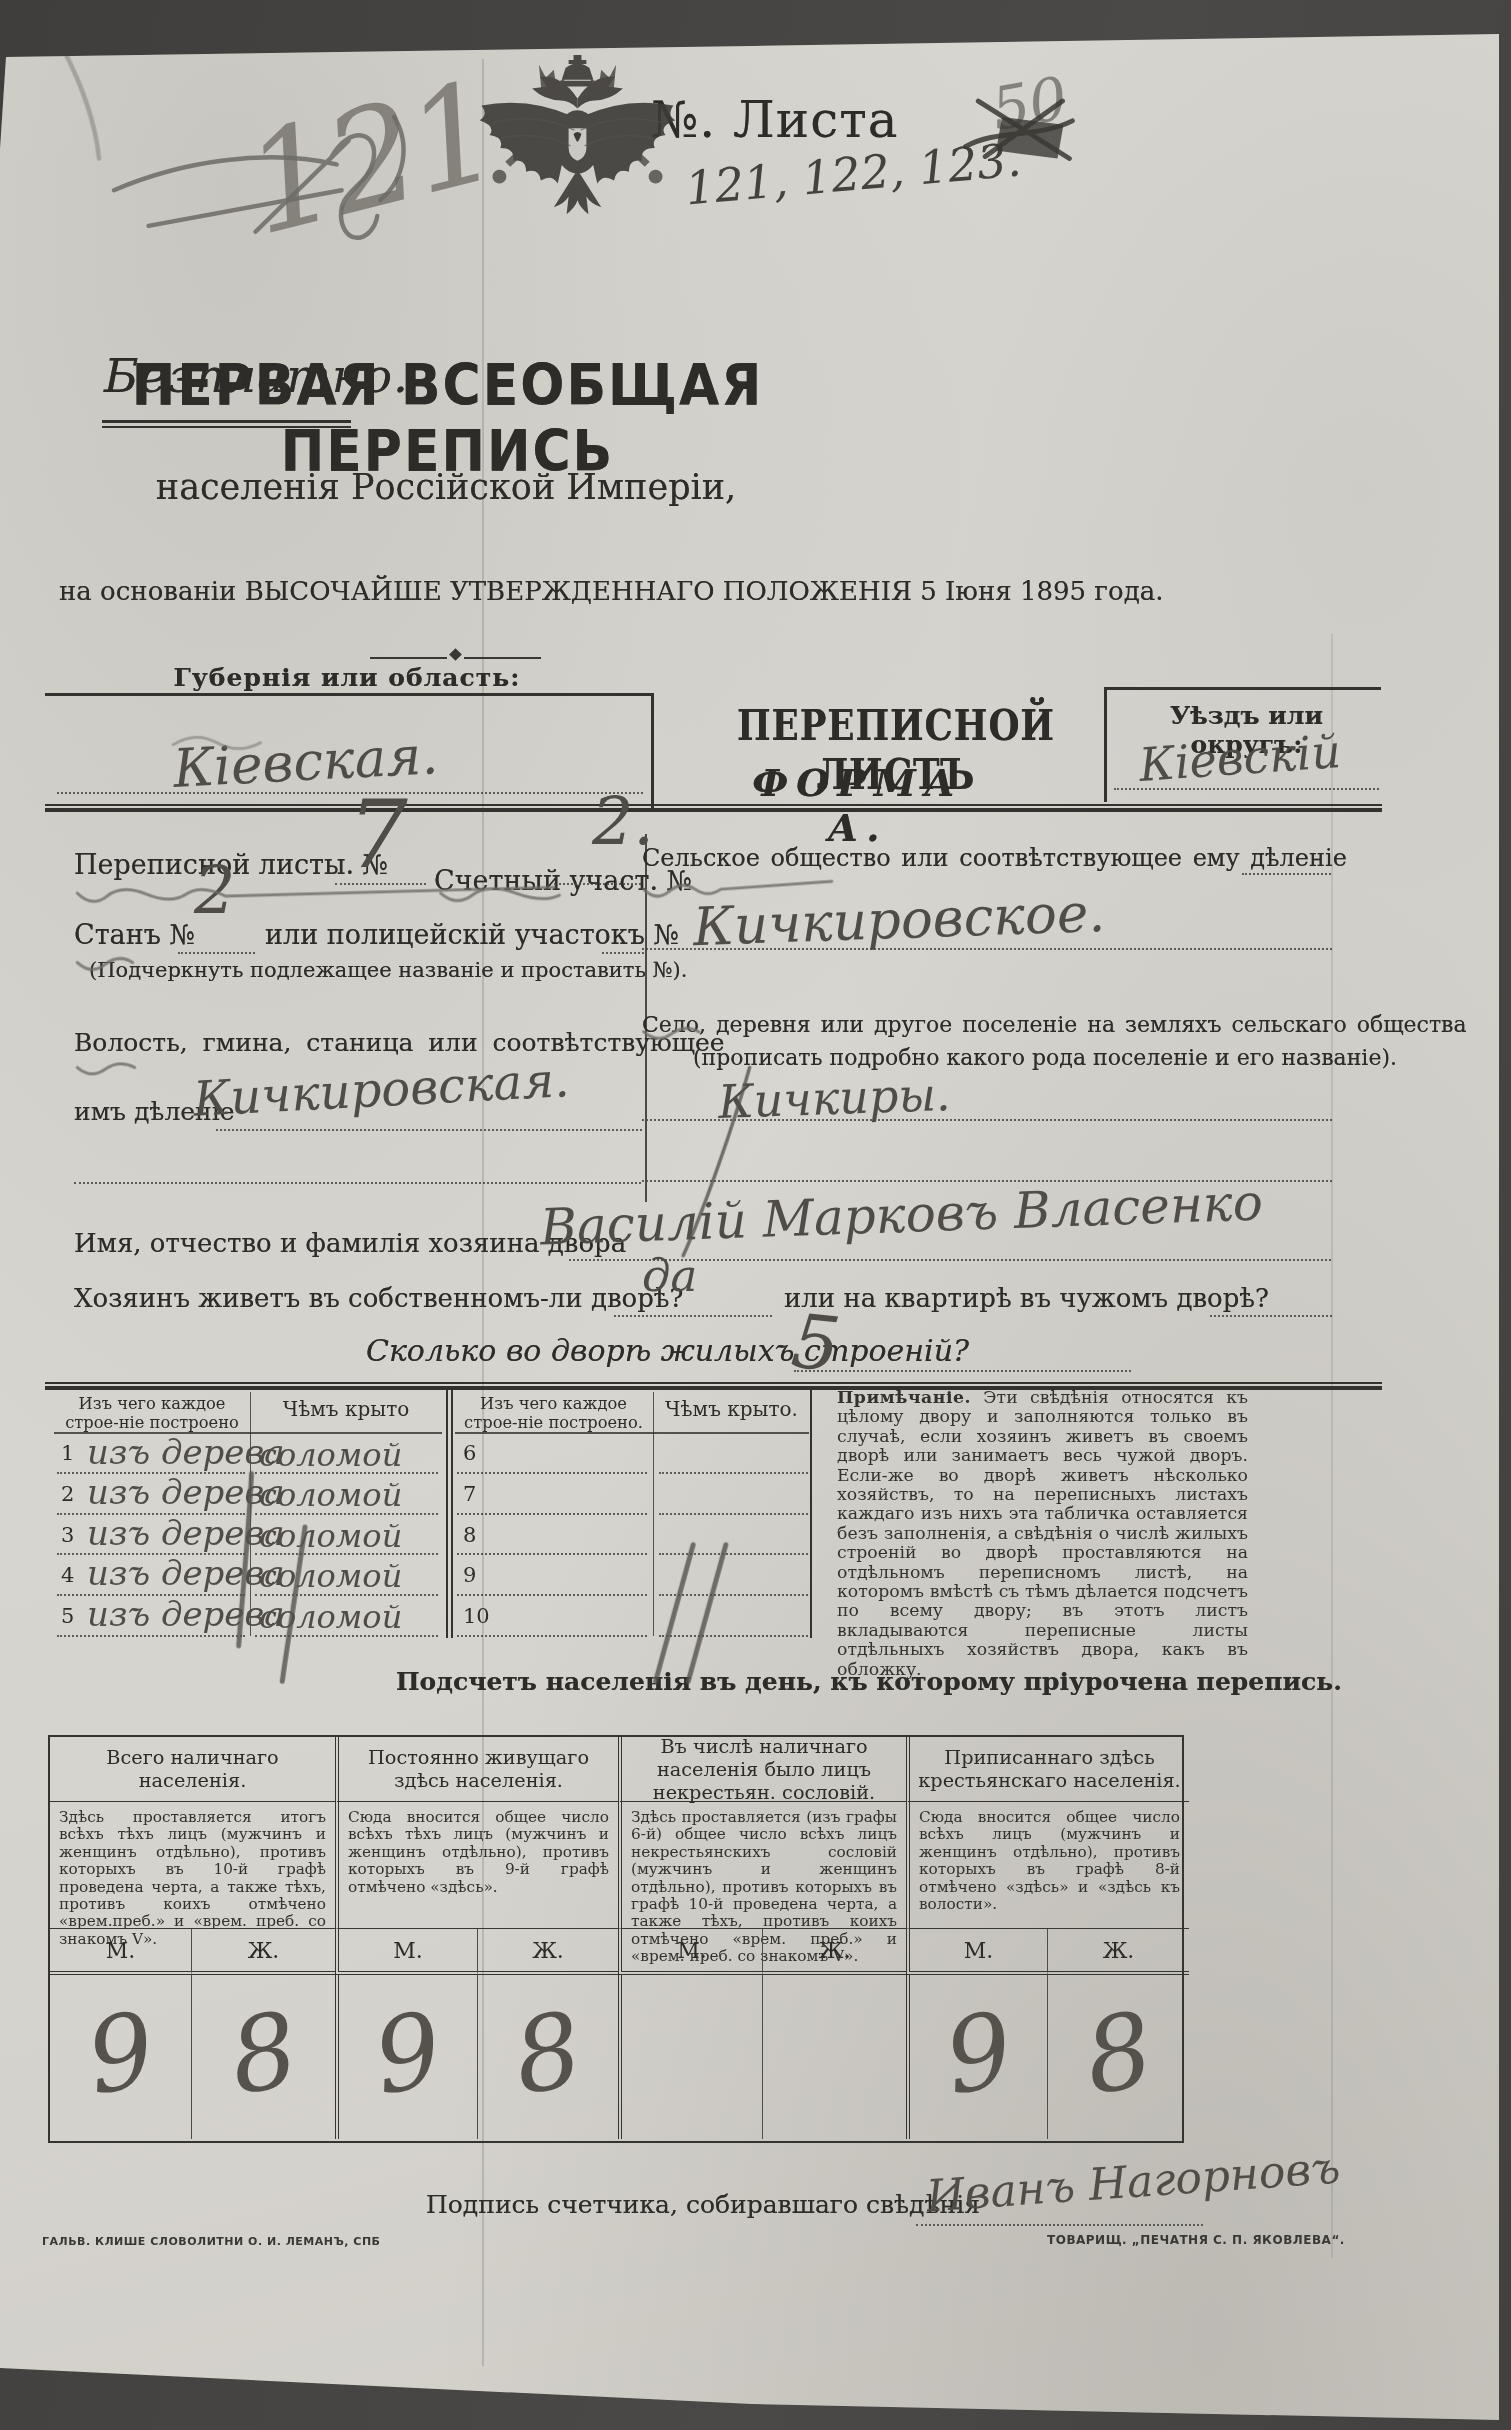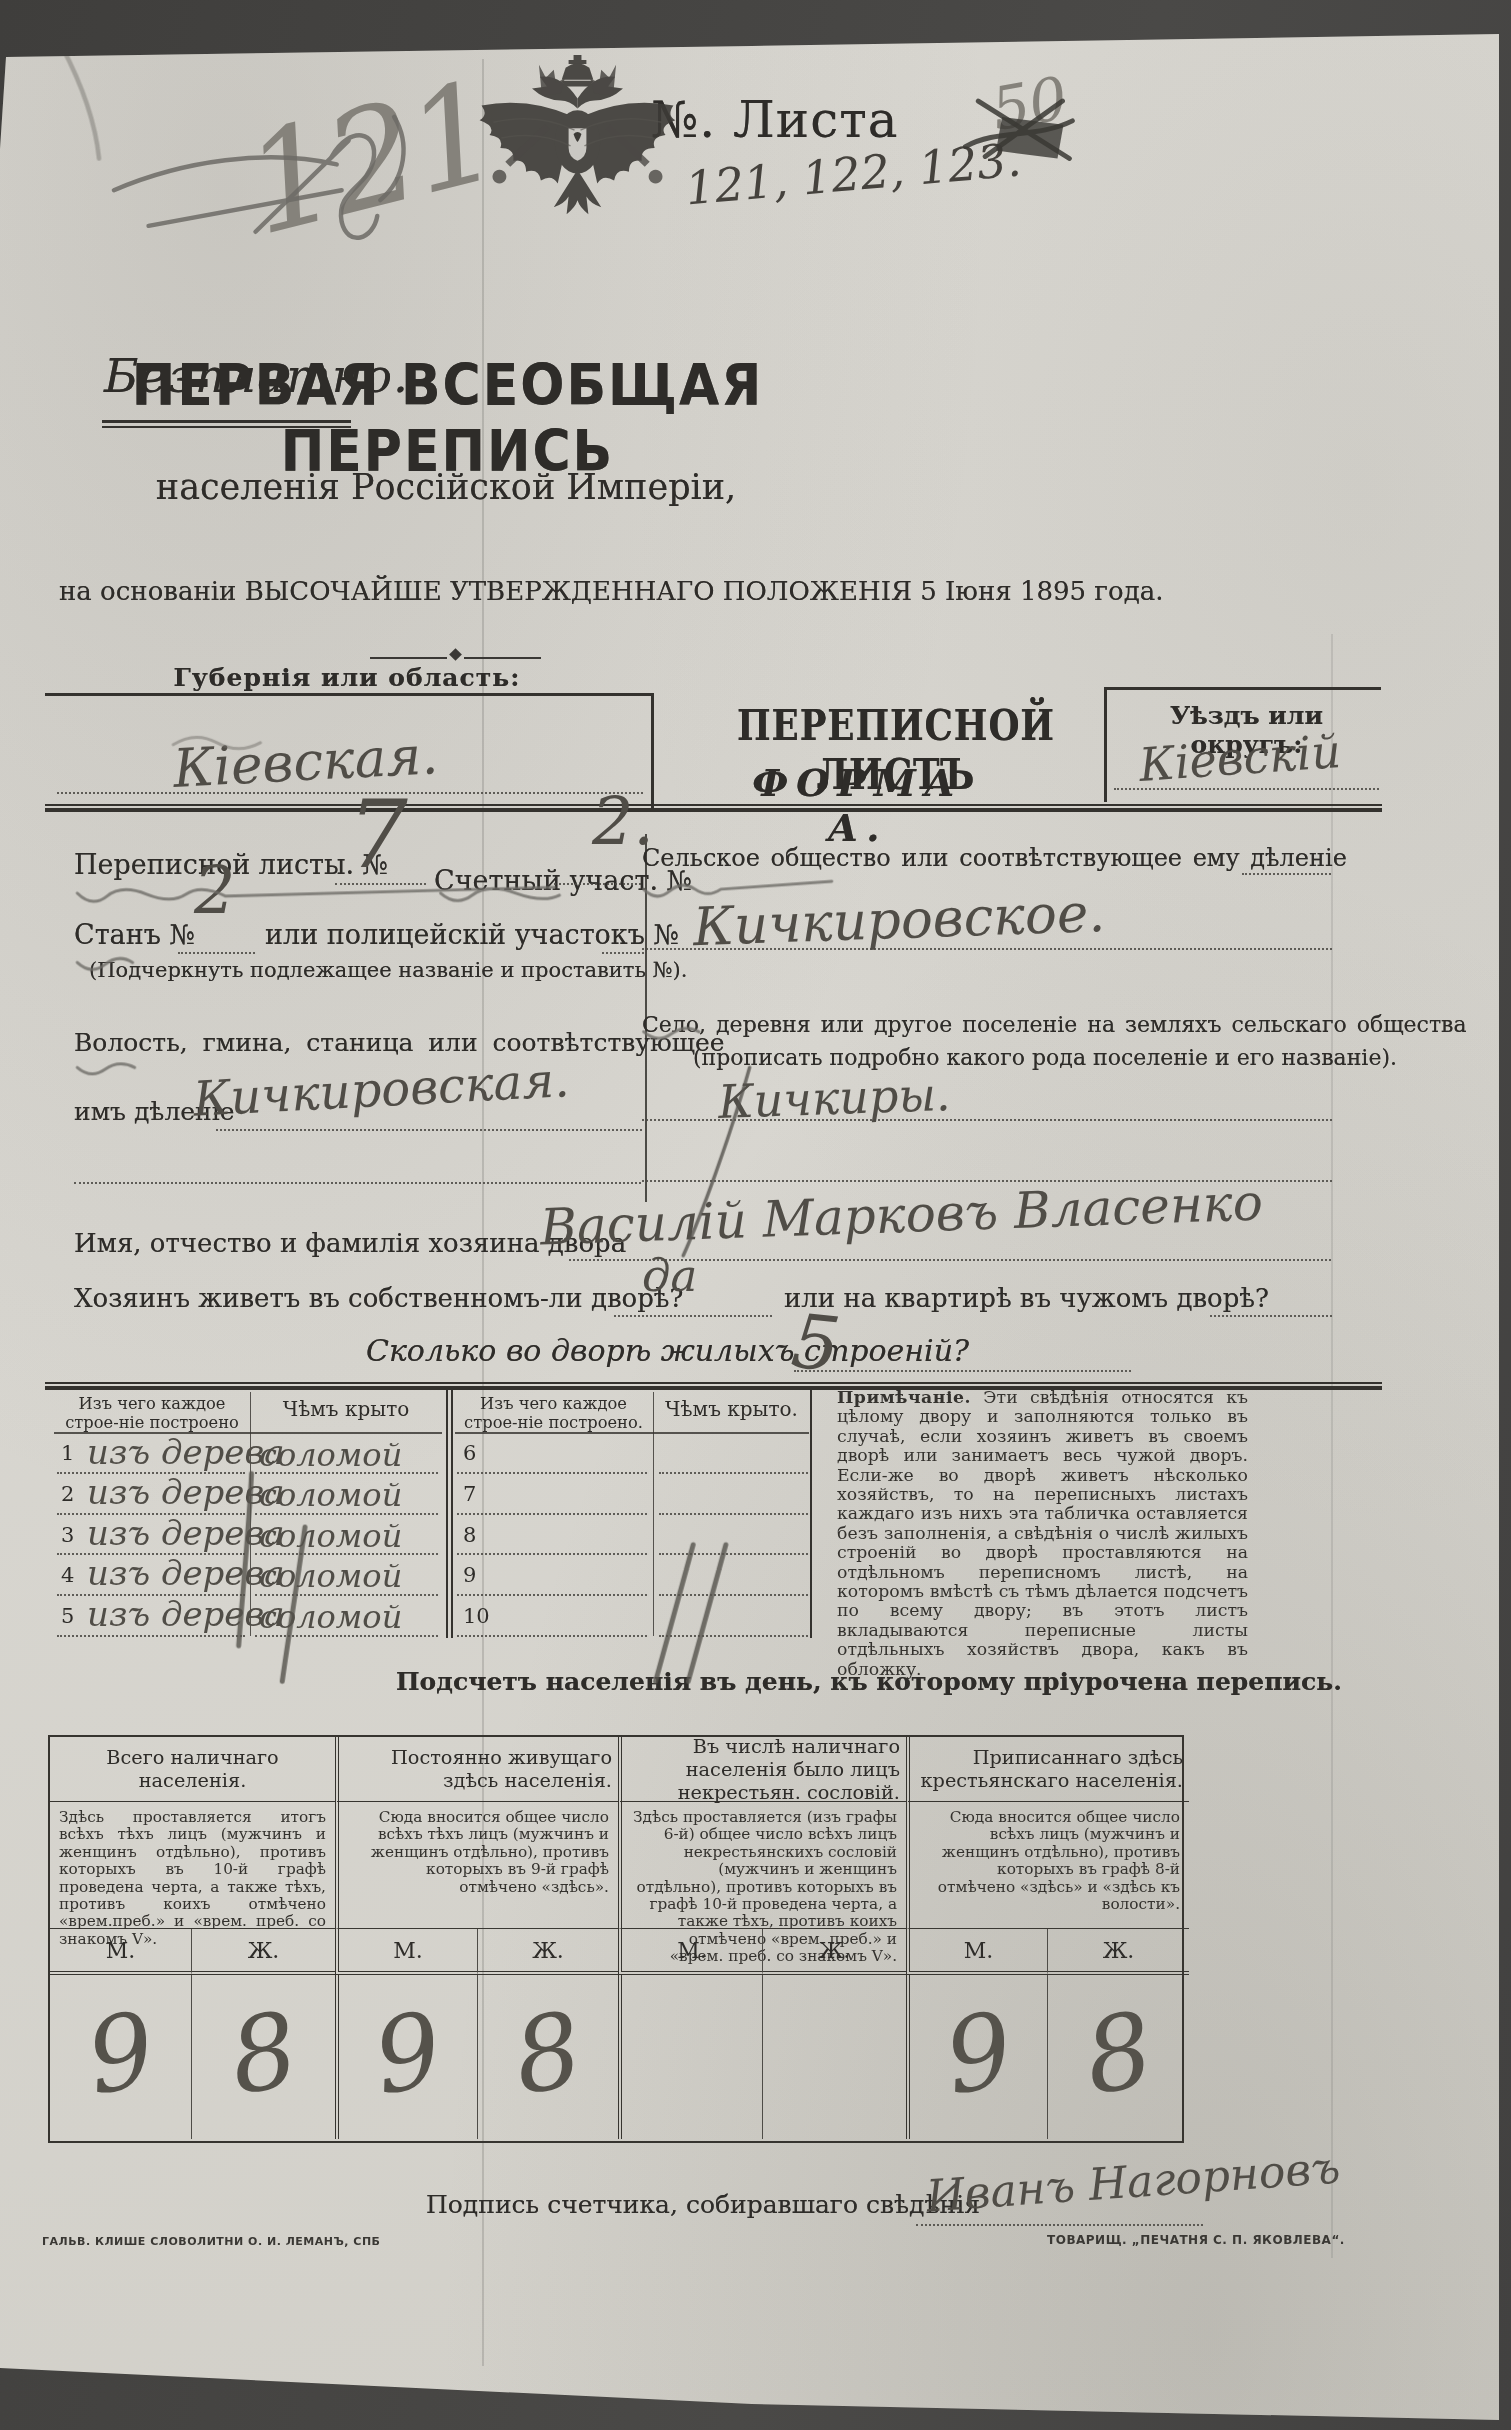--- a/index.html
+++ b/index.html
@@ -35,21 +35,21 @@
   #ctable{position:absolute;left:48px;top:1735px;width:1132px;height:404px;display:grid;
     grid-template-columns:141px 144px 142px 141px 144px 144px 141px 142px;
     grid-template-rows:65px 127px 46px 164px;
     border:2.5px solid #36342f;background:rgba(0,0,0,0);}
   .h2{grid-column:span 2;display:flex;align-items:center;justify-content:center;
     font-size:19.3px;line-height:23px;text-align:center;padding:8px 6px;border-bottom:1.5px solid #36342f;color:#2e2c29;}
   .expl{grid-column:span 2;font-size:15.3px;line-height:17.4px;text-align:justify;
     padding:7px 9px 0 9px;border-bottom:1.5px solid #3a3833;color:#34322e;}
   .mj{display:flex;align-items:center;justify-content:center;font-size:22px;color:#2e2c29;border-bottom:4px double #36342f;}
   .val{display:flex;align-items:flex-start;justify-content:center;padding-top:4px;}
-  .colsep{border-left:4px double #36342f;text-align:right;}
+  .colsep{border-left:4px double #36342f;}
   .thinsep{border-left:1.5px solid #4e4c47;}
   .bignum{font-size:103px;line-height:149px;transform:rotate(-9deg);color:#55524b;}
   
   .th-small{font-size:16.3px;line-height:19px;text-align:center;color:#2e2c29;}
   .row-no{font-size:21px;color:#2e2c29;}
   .orn-line{display:inline-block;width:77px;height:2.5px;background:#3a3835;}
   .orn-di{display:inline-block;width:9px;height:9px;background:#3a3835;transform:rotate(45deg);margin:0 4px;}
   svg{display:block;}
 </style>
 </head>

